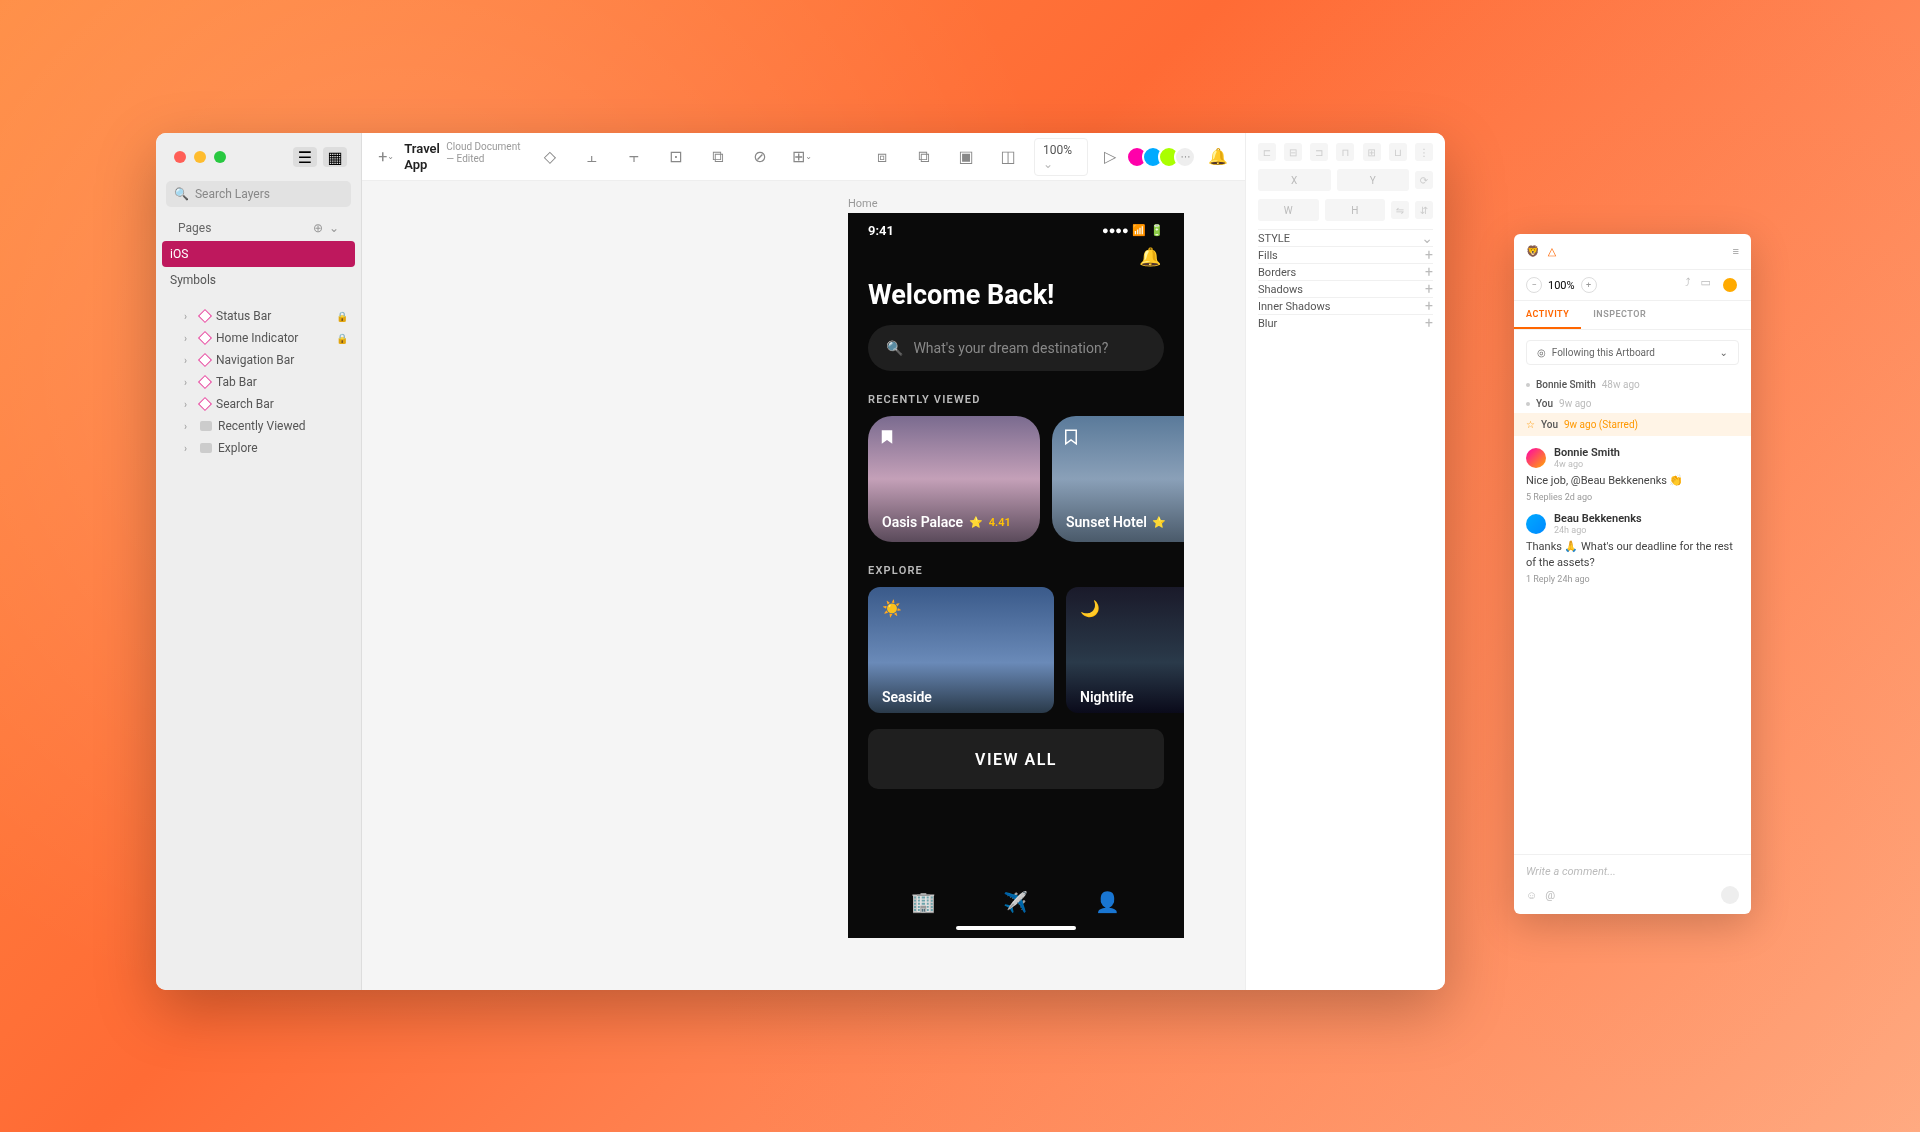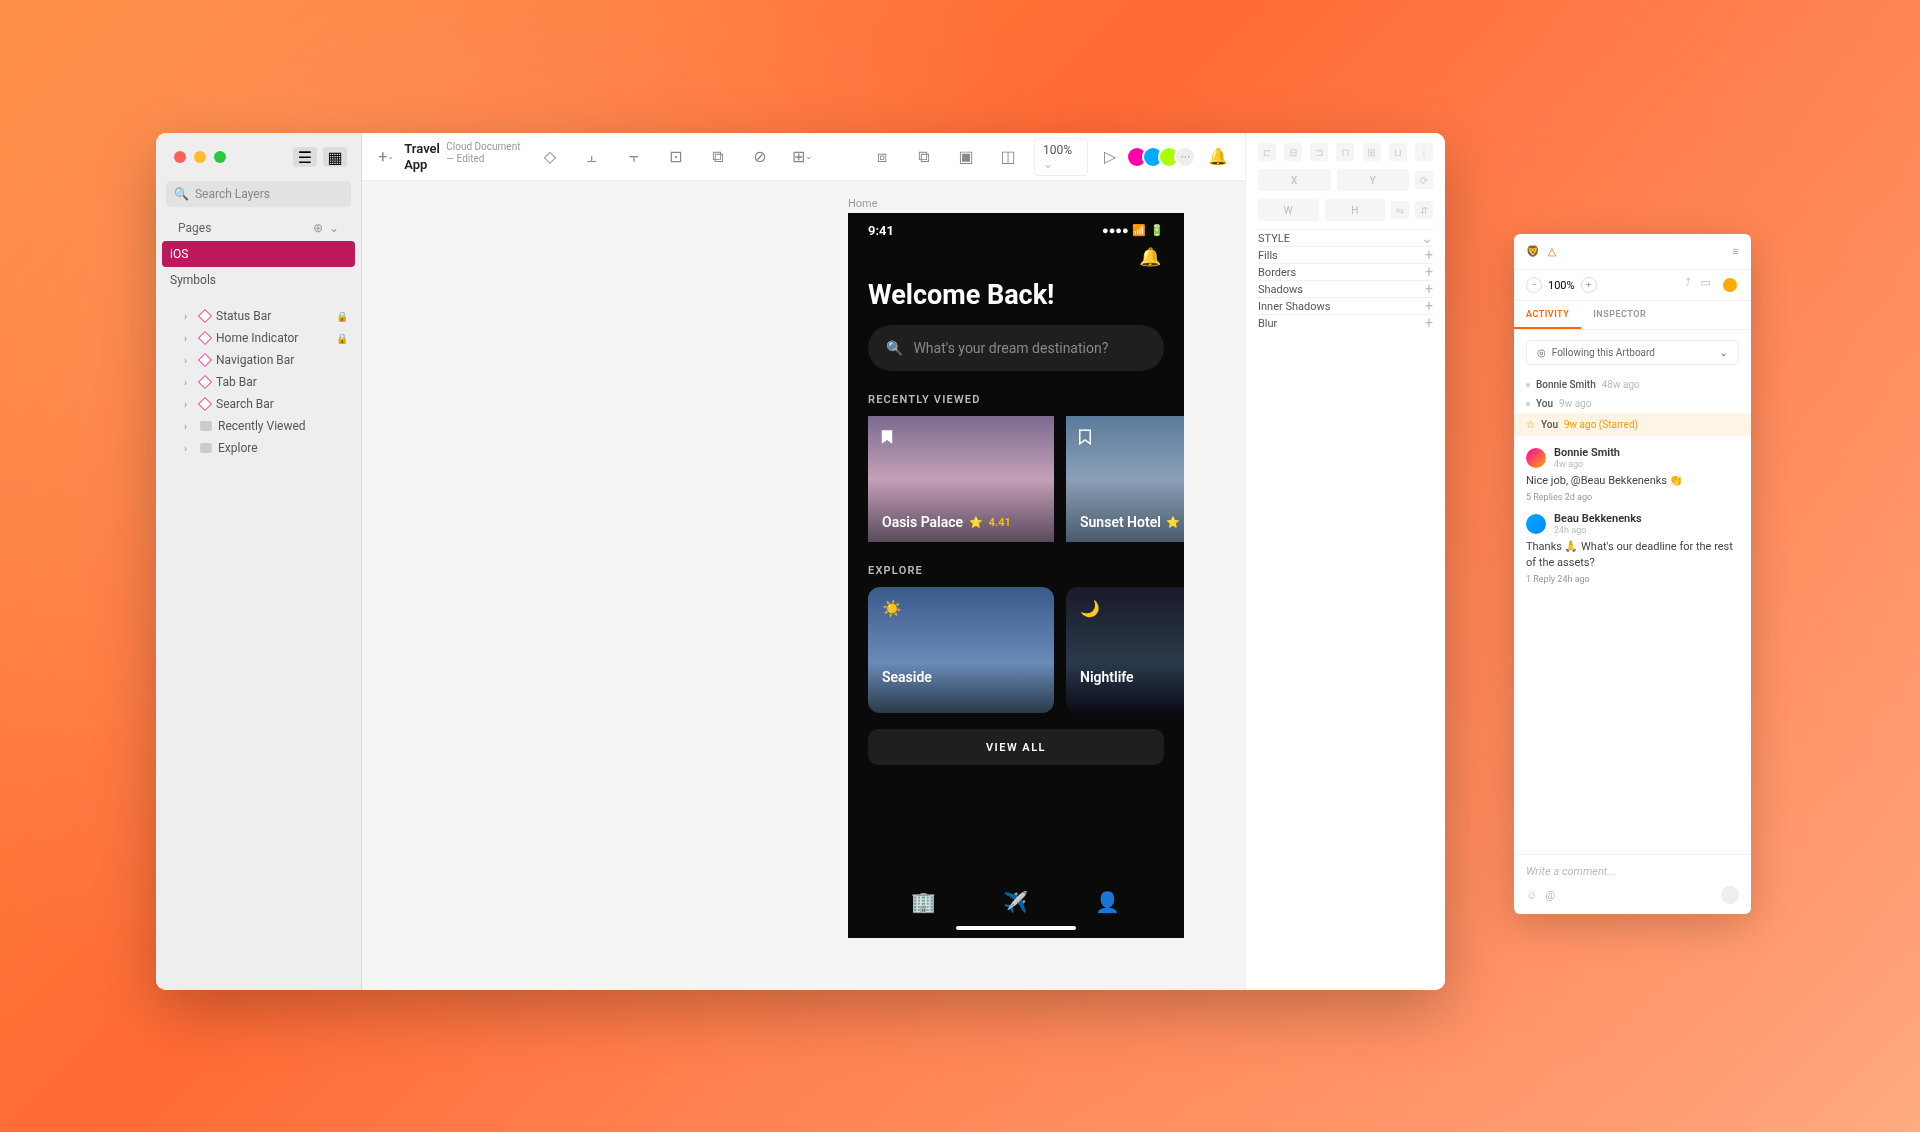--- a/index.html
+++ b/index.html
@@ -41,33 +41,33 @@
 .canvas-inner{flex:1;position:relative;overflow:hidden;}
 .artboard-label{position:absolute;left:486px;top:16px;font-size:11px;color:#999;}
 .artboard{position:absolute;left:486px;top:32px;width:336px;height:725px;background:#0a0a0a;border-radius:0;overflow:hidden;color:#fff;}
 .status-bar{display:flex;justify-content:space-between;align-items:center;padding:10px 20px 4px;font-size:13px;font-weight:600;}
 .status-icons{display:flex;gap:4px;align-items:center;font-size:11px;}
 .notif-icon{display:flex;justify-content:flex-end;padding:4px 22px;color:#2dd4bf;font-size:18px;}
 .welcome{font-size:27px;font-weight:700;padding:8px 20px 14px;}
 .search-box{margin:0 20px;height:46px;background:#1f1f1f;border-radius:23px;display:flex;align-items:center;padding:0 18px;gap:10px;color:#888;font-size:14px;}
 .section-label{padding:22px 20px 10px;font-size:11px;font-weight:600;letter-spacing:1.2px;color:#bbb;}
 .card-row{display:flex;gap:12px;padding:0 20px;overflow:hidden;}
-.card{width:186px;height:126px;border-radius:0;position:relative;overflow:hidden;flex-shrink:0;}
+.card{width:172px;height:126px;border-radius:24px;position:relative;overflow:hidden;flex-shrink:0;}
 .card-bg1{background:linear-gradient(180deg,#7a6b8f 0%,#c4a0b8 50%,#5a4a5a 100%);}
 .card-bg2{background:linear-gradient(180deg,#5a7a9a 0%,#8aa0b8 50%,#4a5a6a 100%);padding-left:12px;}
 .bookmark{position:absolute;top:10px;left:10px;width:18px;height:22px;color:#fff;}
 .card-title{position:absolute;bottom:12px;left:14px;font-size:14px;font-weight:600;display:flex;align-items:center;gap:6px;}
 .rating{font-size:11px;color:#ffc107;}
 .explore-row{display:flex;gap:12px;padding:0 20px;}
 .explore-card{width:186px;height:126px;border-radius:12px;position:relative;overflow:hidden;flex-shrink:0;}
 .exp-bg1{background:linear-gradient(180deg,#3a5a8a 0%,#6a8ab8 60%,#2a3a4a 100%);}
 .exp-bg2{background:linear-gradient(180deg,#1a1a2a 0%,#2a3a4a 60%,#0a0a1a 100%);}
 .exp-icon{position:absolute;top:12px;left:14px;font-size:16px;}
-.exp-label{position:absolute;bottom:28px;left:14px;font-size:14px;font-weight:600;}
-.view-all-btn{margin:16px 20px 0;height:36px;background:#1f1f1f;border-radius:10px;display:flex;align-items:center;justify-content:center;font-size:11px;font-weight:600;letter-spacing:1.5px;}
+.exp-label{position:absolute;bottom:8px;left:14px;font-size:14px;font-weight:600;}
+.view-all-btn{margin:16px 20px 0;height:60px;background:#1f1f1f;border-radius:10px;display:flex;align-items:center;justify-content:center;font-size:16px;font-weight:600;letter-spacing:1.5px;}
 .tab-bar{position:absolute;bottom:0;left:0;right:0;height:72px;display:flex;align-items:center;justify-content:space-around;padding:0 30px;}
 .tab-icon{font-size:20px;color:#666;}
 .tab-icon.active{color:#2dd4bf;}
 .home-indicator{position:absolute;bottom:8px;left:50%;transform:translateX(-50%);width:120px;height:4px;background:#fff;border-radius:3px;}
 .inspector{width:200px;background:#fff;border-left:1px solid #eee;display:flex;flex-direction:column;padding:10px 12px;font-size:11px;color:#666;}
 .insp-row{display:flex;gap:6px;margin-bottom:8px;align-items:center;justify-content:space-between;}
 .insp-icon{width:18px;height:18px;background:#f5f5f5;border-radius:3px;color:#ccc;display:flex;align-items:center;justify-content:center;font-size:10px;}
 .insp-field{flex:1;height:22px;background:#f5f5f5;border-radius:3px;display:flex;align-items:center;justify-content:center;color:#bbb;font-size:10px;}
 .insp-section{display:flex;justify-content:space-between;align-items:center;padding:0 0;border-top:1px solid #f0f0f0;font-size:11px;color:#555;}
 .insp-section:first-of-type{margin-top:8px;}

